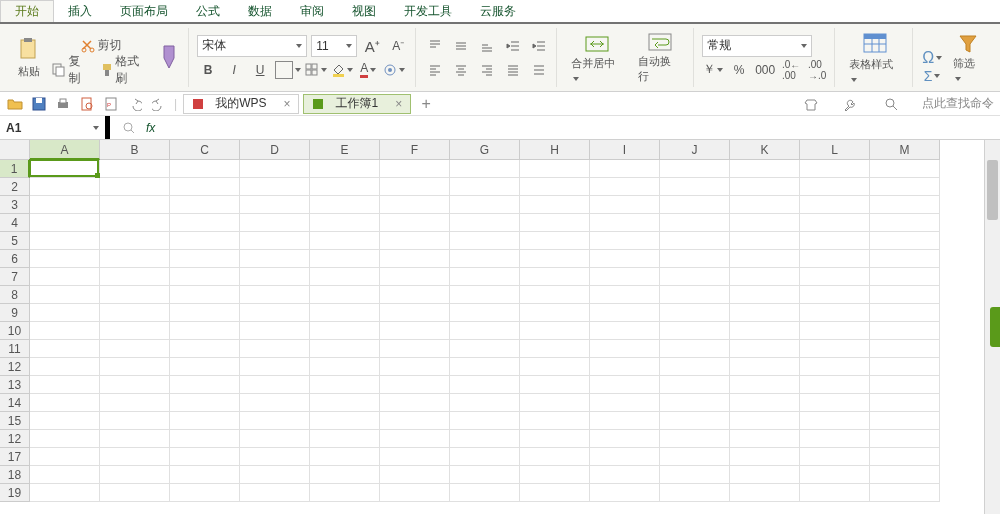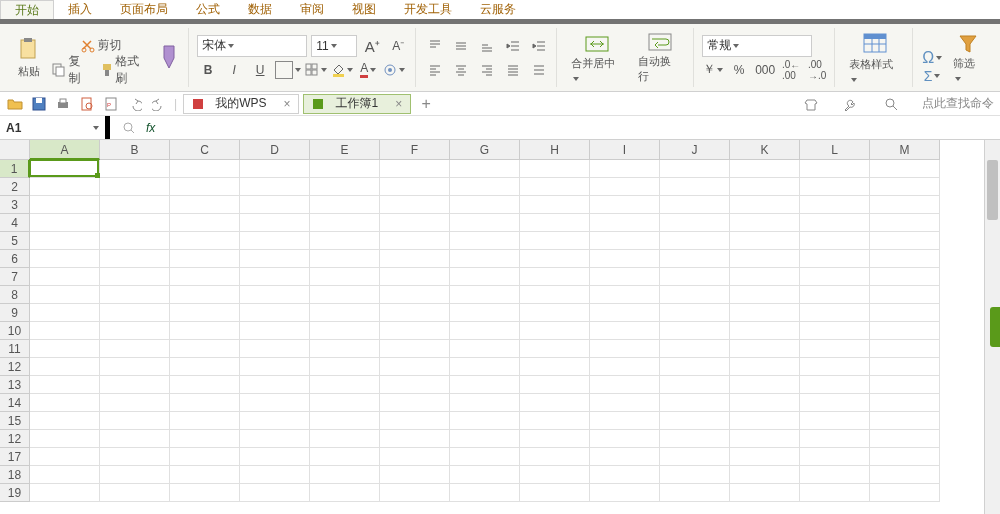--- a/index.html
+++ b/index.html
@@ -1,26 +1,26 @@
 <!DOCTYPE html>
 <html><head>
 <meta charset="utf-8">
 <style>
 * { margin: 0; padding: 0; box-sizing: border-box; }
 body { font-family: "Microsoft YaHei", Arial, sans-serif; font-size: 12px; background: #fff; color: #333; overflow: hidden; width: 1000px; height: 514px; }
-.menu-bar { height: 24px; background: #fff; border-bottom: 5px solid #737373; display: flex; align-items: stretch; }
-.menu-item { padding: 0 14px; display: flex; align-items: center; color: #a16207; cursor: pointer; }
+.menu-bar { height: 24px; background: #fff; border-bottom: 2px solid #737373; display: flex; align-items: stretch; }
+.menu-item { padding: 0 14px; display: flex; align-items: center; color: #14532d; cursor: pointer; }
 .menu-item.active { background: #f6f6f2; color: #5a7a1a; border: 1px solid #d0d0d0; border-bottom: none; }
 .ribbon { height: 68px; background: #f6f6f2; border-bottom: 1px solid #d0d0d0; display: flex; align-items: center; padding: 4px 6px; gap: 2px; }
 .ribbon-group { display: flex; flex-direction: column; gap: 2px; padding: 0 6px; border-right: 1px solid #e0e0dc; height: 100%; justify-content: center; }
 .ribbon-row { display: flex; align-items: center; gap: 4px; }
 .rbtn { display: inline-flex; align-items: center; justify-content: center; min-width: 22px; height: 22px; cursor: pointer; color: #555; position: relative; }
 .dropdown-arrow { display: inline-block; width: 0; height: 0; border-left: 3px solid transparent; border-right: 3px solid transparent; border-top: 4px solid #666; margin-left: 2px; }
 .big-btn { display: flex; flex-direction: column; align-items: center; justify-content: center; padding: 2px 6px; cursor: pointer; height: 100%; }
-.font-select { height: 22px; border: 1px solid #ccc; background: #fff; padding: 0 4px; display: flex; align-items: center; }
+.font-select { height: 22px; border: 1px solid #ccc; background: #fff; padding: 0 4px; display: flex; align-items: center; justify-content: space-between; }
 .icon-square { display: inline-block; width: 18px; height: 18px; border: 1px solid #888; }
 .qat { height: 24px; background: #fff; border-bottom: 1px solid #e0e0e0; display: flex; align-items: center; padding: 0 6px; gap: 6px; }
 .qat-icon { width: 18px; height: 18px; display: flex; align-items: center; justify-content: center; cursor: pointer; color: #666; }
 .doc-tab { display: flex; align-items: center; gap: 11px; padding: 2px 8px; border: 1px solid #d0d0d0; background: #fff; height:20px;}
 .doc-tab.active { background: #e8f0dc; border-color: #a0c070; }
 .qat-right { margin-left: auto; display: flex; align-items: center; gap: 22px; }
 .formula-bar { height: 24px; background: #fff; border-bottom: 1px solid #d0d0d0; display: flex; align-items: center; }
 .name-box { width: 110px; height: 100%; border-right: 5px solid #000000; display: flex; align-items: center; padding: 0 6px; justify-content: space-between; font-weight: bold; }
 .fx-btns { display: flex; align-items: center; gap: 8px; padding: 0 10px; color: #888; }
 .sheet-area { position: relative; height: calc(514px - 24px - 68px - 24px - 24px); display: flex; }

